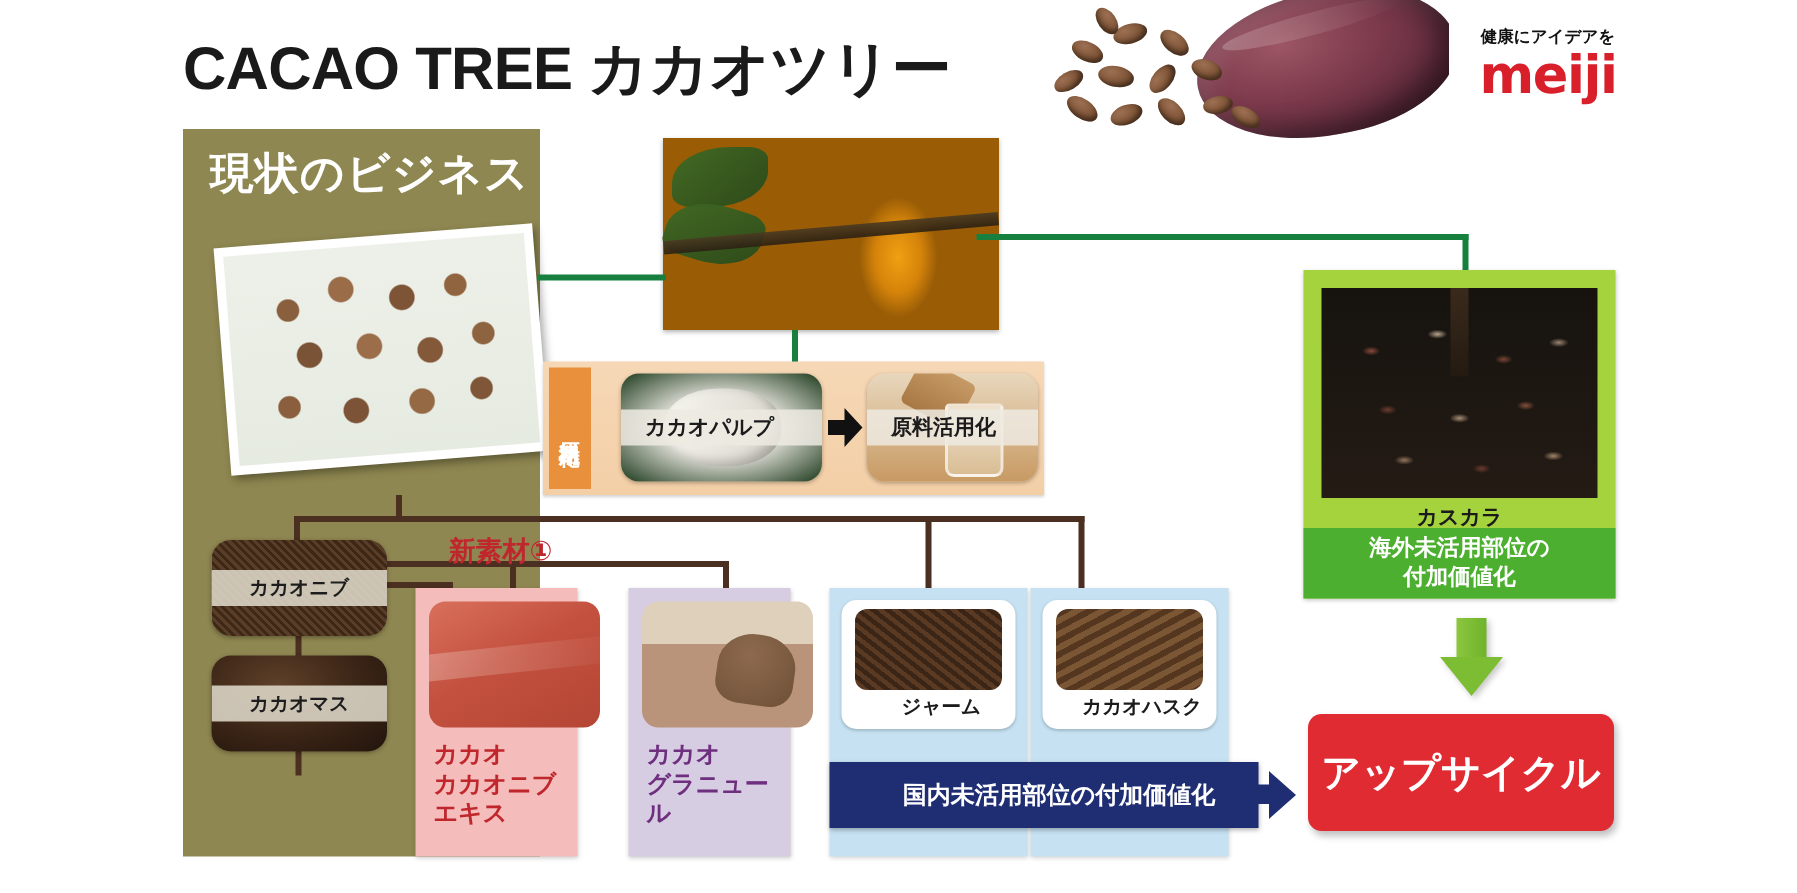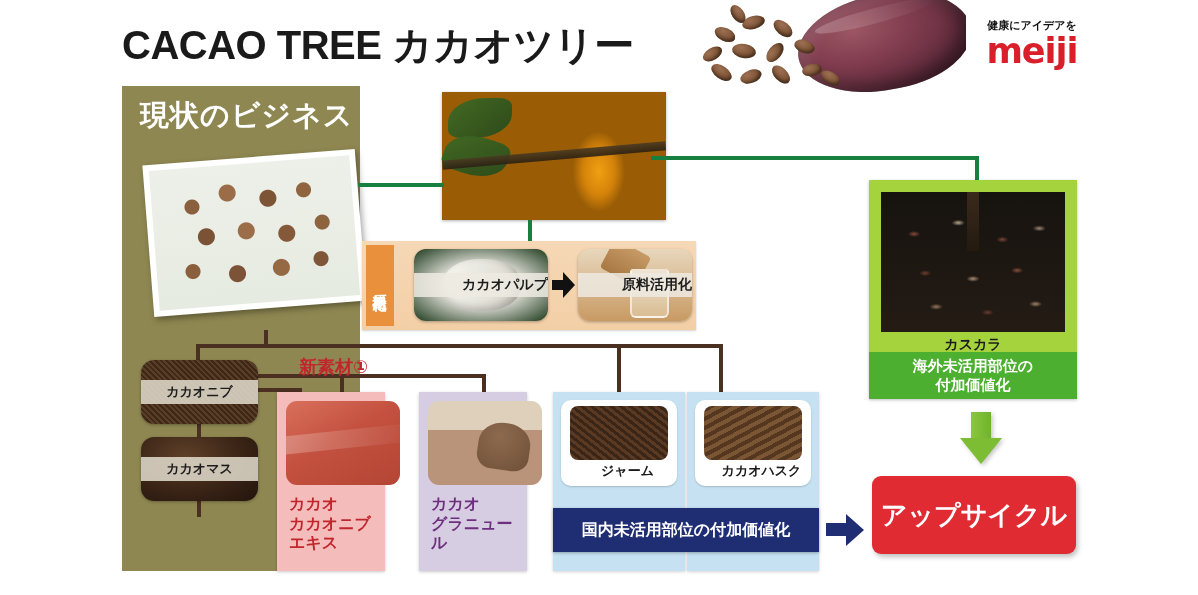--- a/index.html
+++ b/index.html
@@ -100,21 +100,21 @@
       box-shadow:inset -4px -3px 8px rgba(0,0,0,.25);}
   .juice-card{position:absolute;left:578px;top:249px;width:114px;height:72px;border-radius:12px;
       overflow:hidden;background:linear-gradient(#e8d7bd,#c89a63);box-shadow:0 1px 3px rgba(0,0,0,.3);}
   .juice-card .glass{position:absolute;left:46%;top:28%;width:30%;height:62%;
       background:linear-gradient(#efe3d0,#d9bd94);border:2px solid rgba(255,255,255,.6);
       border-radius:3px 3px 6px 6px;}
   .juice-card .bottle{position:absolute;left:24%;top:-4%;width:36%;height:46%;
       background:linear-gradient(#c69a66,#a87843);transform:rotate(28deg);border-radius:4px;}
   .card-label{position:absolute;left:0;right:0;top:50%;transform:translateY(-50%);
       background:rgba(237,234,226,.85);color:#1c1c1c;font-size:14px;font-weight:bold;
-      text-align:right;padding:3px 0;}
+      text-align:left;padding:3px 16px;}
   .arrow-blk{position:absolute;left:552px;top:271px;width:22px;height:28px;}
   .arrow-blk:before{content:"";position:absolute;left:0;top:9px;width:13px;height:10px;background:#111;}
   .arrow-blk:after{content:"";position:absolute;left:11px;top:1px;width:0;height:0;
       border-top:13px solid transparent;border-bottom:13px solid transparent;border-left:12px solid #111;}
 
   
   .nm{position:absolute;font-size:18px;font-weight:bold;white-space:nowrap;}
   .nm1{left:299px;top:355px;color:#c0272d;}
   .nm2{left:437px;top:355px;color:#6f2f7f;margin-top:40px;}
 
@@ -144,21 +144,21 @@
   .th-germ{background:
         repeating-linear-gradient(38deg,#3a2516 0 3px,#5a3a22 3px 6px),
         linear-gradient(#d6bb9a,#c9aa87);}
   .th-husk{background:
         repeating-linear-gradient(-28deg,#55361f 0 4px,#7b5634 4px 8px),
         linear-gradient(#6d4a2c,#4a2f1a);}
   .blue .wlabel{position:absolute;left:17px;right:0;top:62px;text-align:center;font-size:13px;
         font-weight:bold;color:#1b1b1b;}
   .navybar{position:absolute;left:553px;top:508px;width:266px;height:44px;background:#1f2d73;
         color:#fff;font-size:16px;font-weight:bold;display:flex;align-items:center;
-        justify-content:center;box-shadow:0 1px 3px rgba(0,0,0,.3);}
+        justify-content:center;box-shadow:0 1px 3px rgba(0,0,0,.3);padding-left:20px;}
   .navy-arrow{position:absolute;left:826px;top:514px;width:38px;height:32px;}
   .navy-arrow:before{content:"";position:absolute;left:0;top:9px;width:22px;height:13px;background:#1f2d73;}
   .navy-arrow:after{content:"";position:absolute;left:20px;top:0;width:0;height:0;
         border-top:16px solid transparent;border-bottom:16px solid transparent;border-left:18px solid #1f2d73;}
 
   
   .greenbox{position:absolute;left:869px;top:180px;width:208px;height:219px;background:#a5d33d;
         box-shadow:0 1px 3px rgba(0,0,0,.25);}
   .greenbox .gpic{position:absolute;left:12px;top:12px;width:184px;height:140px;
         background:

